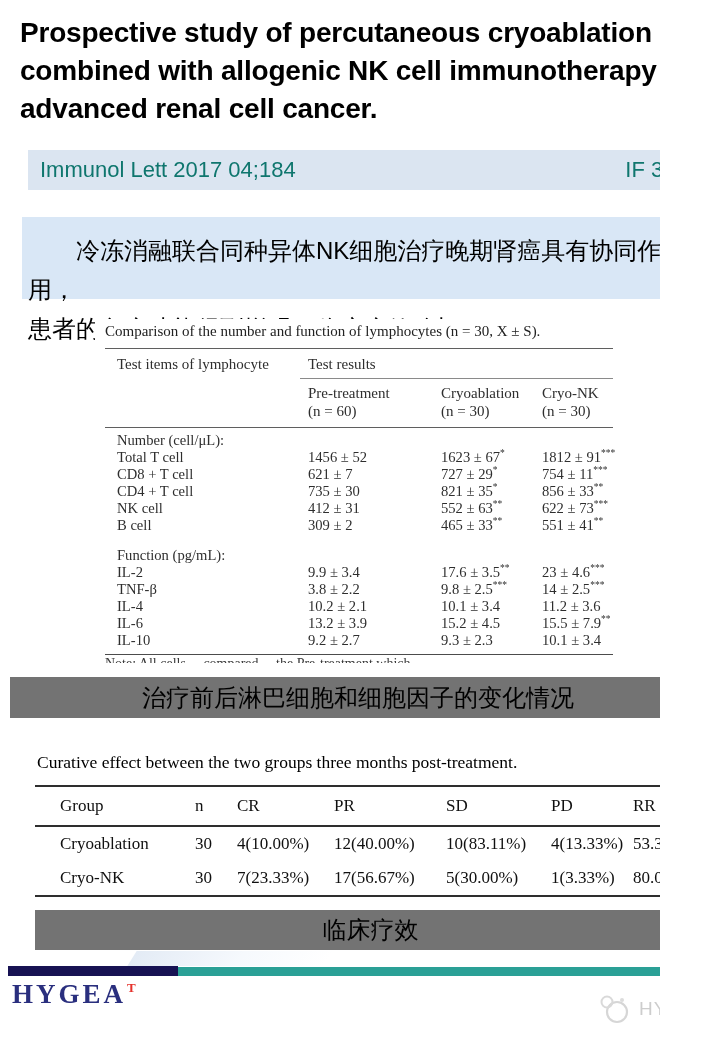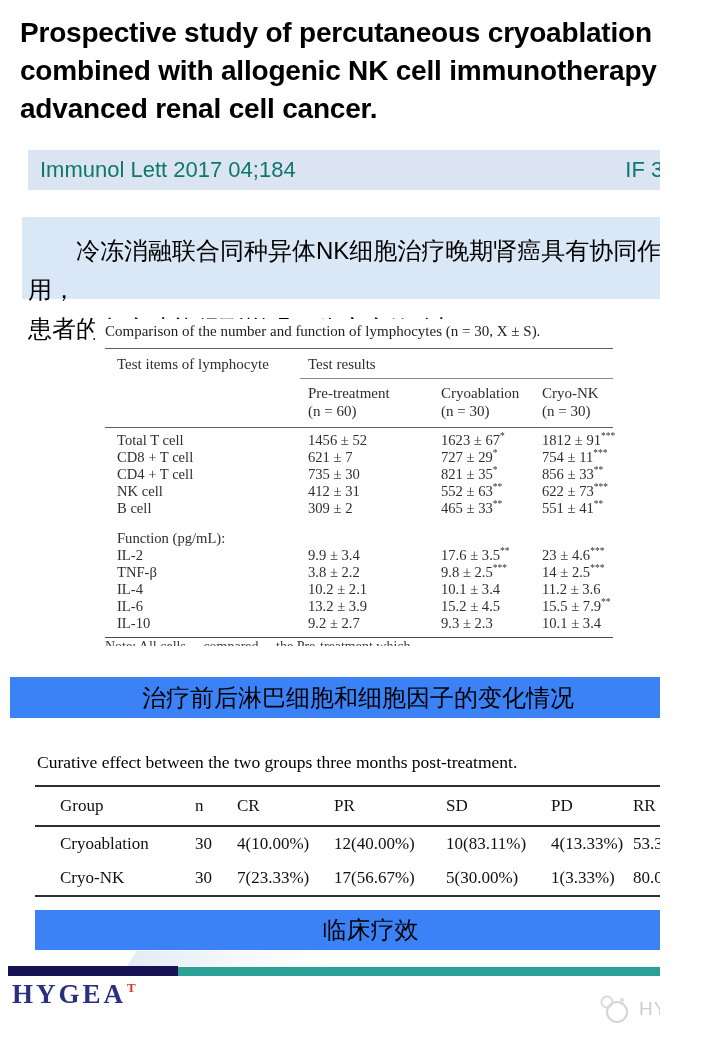--- a/index.html
+++ b/index.html
@@ -31,21 +31,21 @@
   .t1-row{display:grid;grid-template-columns:183px 125px 93px auto;line-height:17px;gap:8px;}
   .t1-headrow{font-size:15px;padding:7px 0 5px 22px;}
   .t1-subhead{font-size:15px;padding:5px 0 7px 22px;white-space:pre-line;line-height:18px;}
   .t1-grouphead{grid-column:2 / -1;}
   .t1-body{font-size:14.6px;padding:4px 0 5px 22px;}
   .t1-gap{margin-top:13px;}
   sup{font-size:9.5px;line-height:0;}
   .t1-note{height:7px;overflow:hidden;font-size:14px;color:#3a3a3a;padding:1px 0 0 10px;}
 
   
-  .capbar{position:absolute;background:#3b82f6;display:flex;align-items:center;
+  .capbar{position:absolute;background:#737373;display:flex;align-items:center;
           justify-content:center;font-size:24px;color:#000;}
   .cap1{left:10px;top:677px;width:696px;height:41px;}
   .cap2{left:35px;top:910px;width:671px;height:40px;}
 
   
   .t2{position:absolute;left:35px;top:746px;width:656px;background:#fff;
       font-family:"Liberation Serif","DejaVu Serif",serif;color:#101010;}
   .t2-title{font-size:17.5px;padding:6px 0 12px 2px;color:#000;}
   .rule2{height:0;border-top:2px solid #2e2e2e;margin:0;}
   .t2-row{display:grid;grid-template-columns:135px 42px 97px 112px 105px 82px auto;
@@ -96,20 +96,23 @@
       <div>Pre-treatment
 (n = 60)</div>
       <div>Cryoablation
 (n = 30)</div>
       <div>Cryo-NK
 (n = 30)</div>
     </div>
     <div class="rule"></div>
     <div class="t1-body" id="t1-body">
         <div>
+          <div class="t1-row">
+            <div style="grid-column: 1 / -1;">Number (cell/μL):</div>
+          </div>
           <div class="t1-row">
             <div>Total T cell</div>
             <div>1456 ± 52</div>
             <div>1623 ± 67<sup>*</sup></div>
             <div>1812 ± 91<sup>***</sup></div>
           </div>
           <div class="t1-row">
             <div>CD8 + T cell</div>
             <div>621 ± 7</div>
             <div>727 ± 29<sup>*</sup></div>

